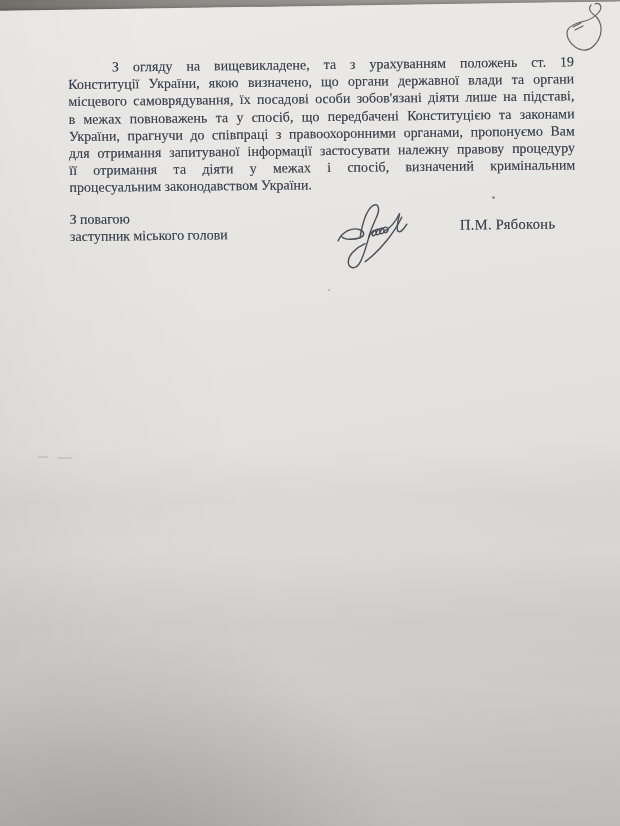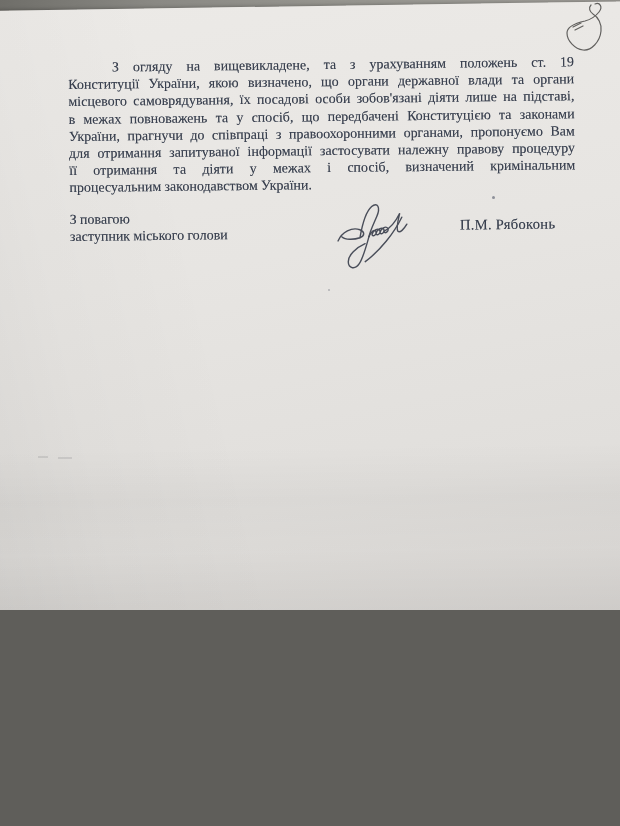--- a/index.html
+++ b/index.html
@@ -1,17 +1,17 @@
 <!DOCTYPE html>
 <html><head>
 <meta charset="utf-8">
 <style>
   html,body { margin:0; padding:0; background:#5f5e5a; }
   #stage {
-    position:relative; width:620px; height:610px; overflow:hidden;
+    position:relative; width:620px; height:826px; overflow:hidden;
     background:linear-gradient(90deg,#6f6e69 0%,#8a8984 25%,#96958f 55%,#a3a19c 100%);
     font-family:"Liberation Serif","DejaVu Serif",serif;
   }
   #paper {
     position:absolute; left:-24px; top:11px; width:700px; height:880px;
     transform:rotate(-0.85deg); transform-origin:0 0;
     background:
       radial-gradient(60% 45% at 22% 100%, rgba(45,42,38,0.20), rgba(45,42,38,0) 65%),
       linear-gradient(180deg, rgba(0,0,0,0) 0%, rgba(0,0,0,0) 50%, rgba(0,0,0,0.030) 56%, rgba(0,0,0,0.015) 62%, rgba(0,0,0,0.050) 70%, rgba(0,0,0,0.040) 78%, rgba(0,0,0,0.095) 100%),
       linear-gradient(78deg, rgba(0,0,0,0.07) 0%, rgba(0,0,0,0.02) 22%, rgba(0,0,0,0) 40%),

